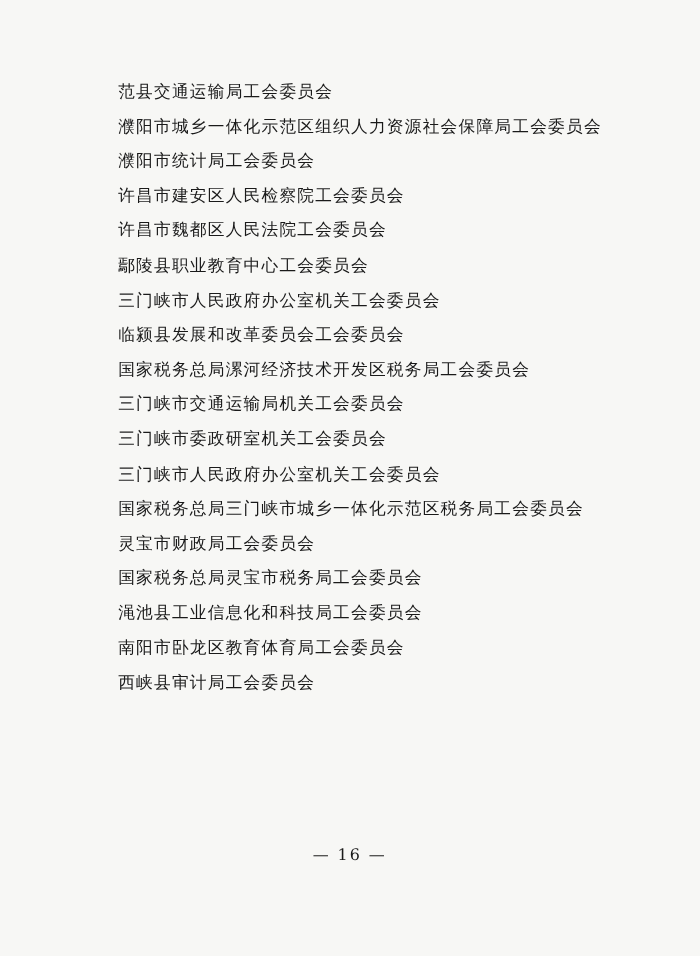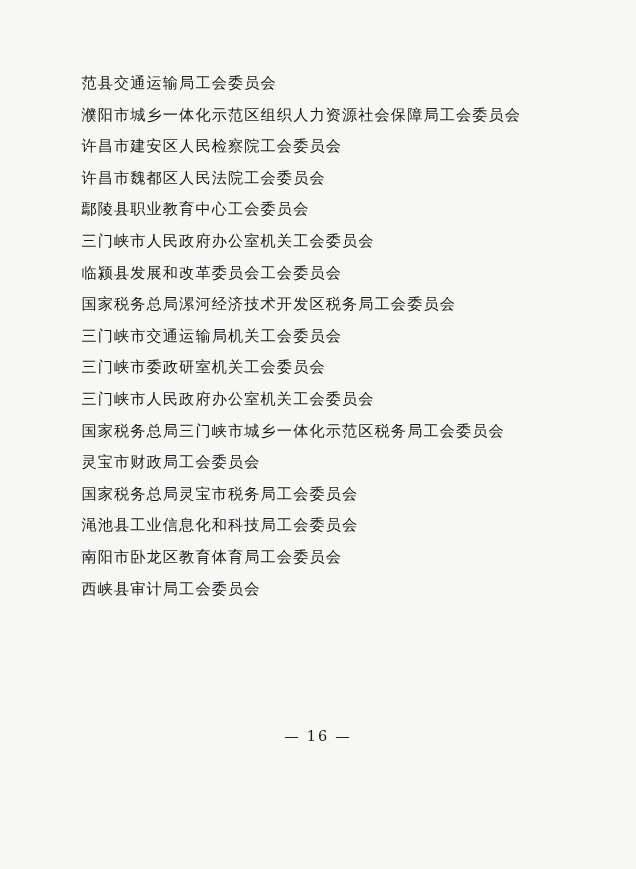--- a/index.html
+++ b/index.html
@@ -12,57 +12,58 @@
     background: #f7f7f5;
     font-family: "DejaVu Serif", "Liberation Serif", serif;
     color: #1a1a1a;
     overflow: hidden;
   }
   .page {
     position: relative;
     width: 636px;
     height: 623px;
     box-sizing: border-box;
-    padding: 60px 56px 0 51px;
+    padding: 60px 56px 0 77px;
   }
   .doc-body {
     margin-top: 8px;
   }
   .para {
     font-size: 15.2px;
     line-height: 31.6px;
     text-indent: 2em;
     letter-spacing: 1.1px;
     text-align: justify;
     text-justify: inter-ideograph;
     margin: 0;
     white-space: normal;
   }
   .page-number {
     position: absolute;
     left: 0;
     right: 0;
-    top: 728px;
+    top: 770px;
     text-align: center;
     font-size: 14.5px;
     letter-spacing: 2px;
     color: #1a1a1a;
   }
   .page-number .dash {
     display: inline-block;
     padding: 0 6px;
   }
 </style>
 </head>
 <body>
 
 <div class="page">
   <div class="doc-body">
     <p class="para">范县交通运输局工会委员会</p>
     <p class="para">濮阳市城乡一体化示范区组织人力资源社会保障局工会委员会</p>
+    <p class="para">濮阳市统计局工会委员会</p>
     <p class="para">许昌市建安区人民检察院工会委员会</p>
     <p class="para">许昌市魏都区人民法院工会委员会</p>
     <p class="para">鄢陵县职业教育中心工会委员会</p>
     <p class="para">三门峡市人民政府办公室机关工会委员会</p>
     <p class="para">临颍县发展和改革委员会工会委员会</p>
     <p class="para">国家税务总局漯河经济技术开发区税务局工会委员会</p>
     <p class="para">三门峡市交通运输局机关工会委员会</p>
     <p class="para">三门峡市委政研室机关工会委员会</p>
     <p class="para">三门峡市人民政府办公室机关工会委员会</p>
     <p class="para">国家税务总局三门峡市城乡一体化示范区税务局工会委员会</p>

